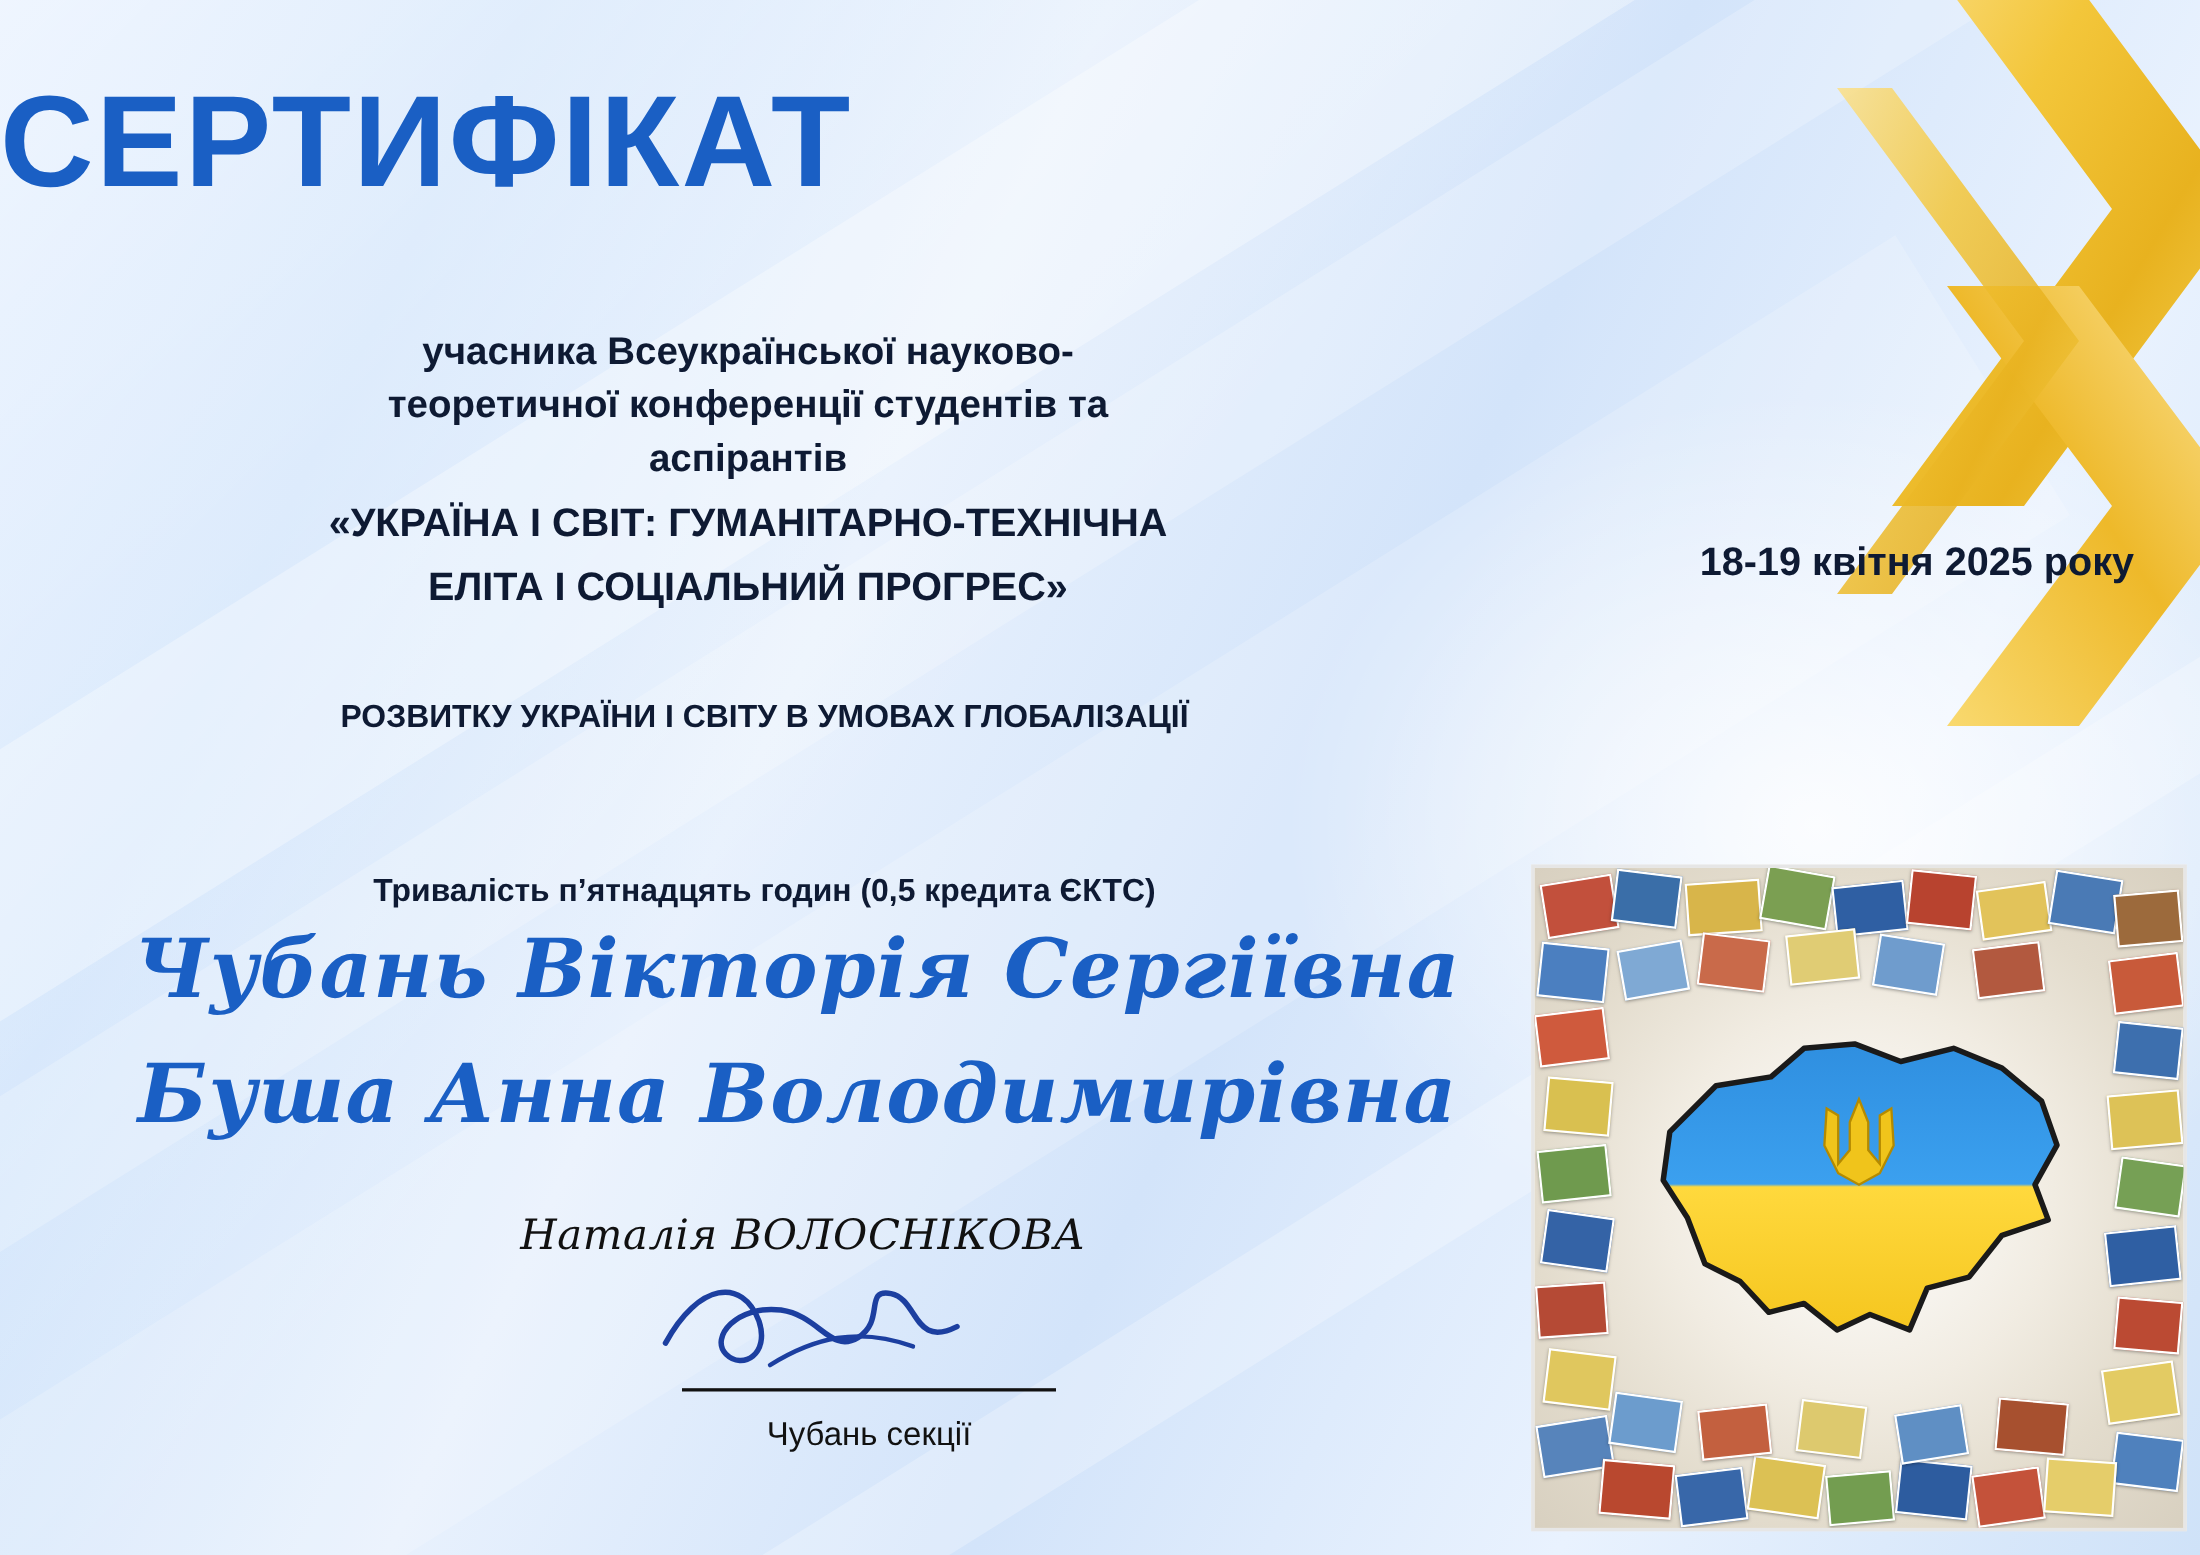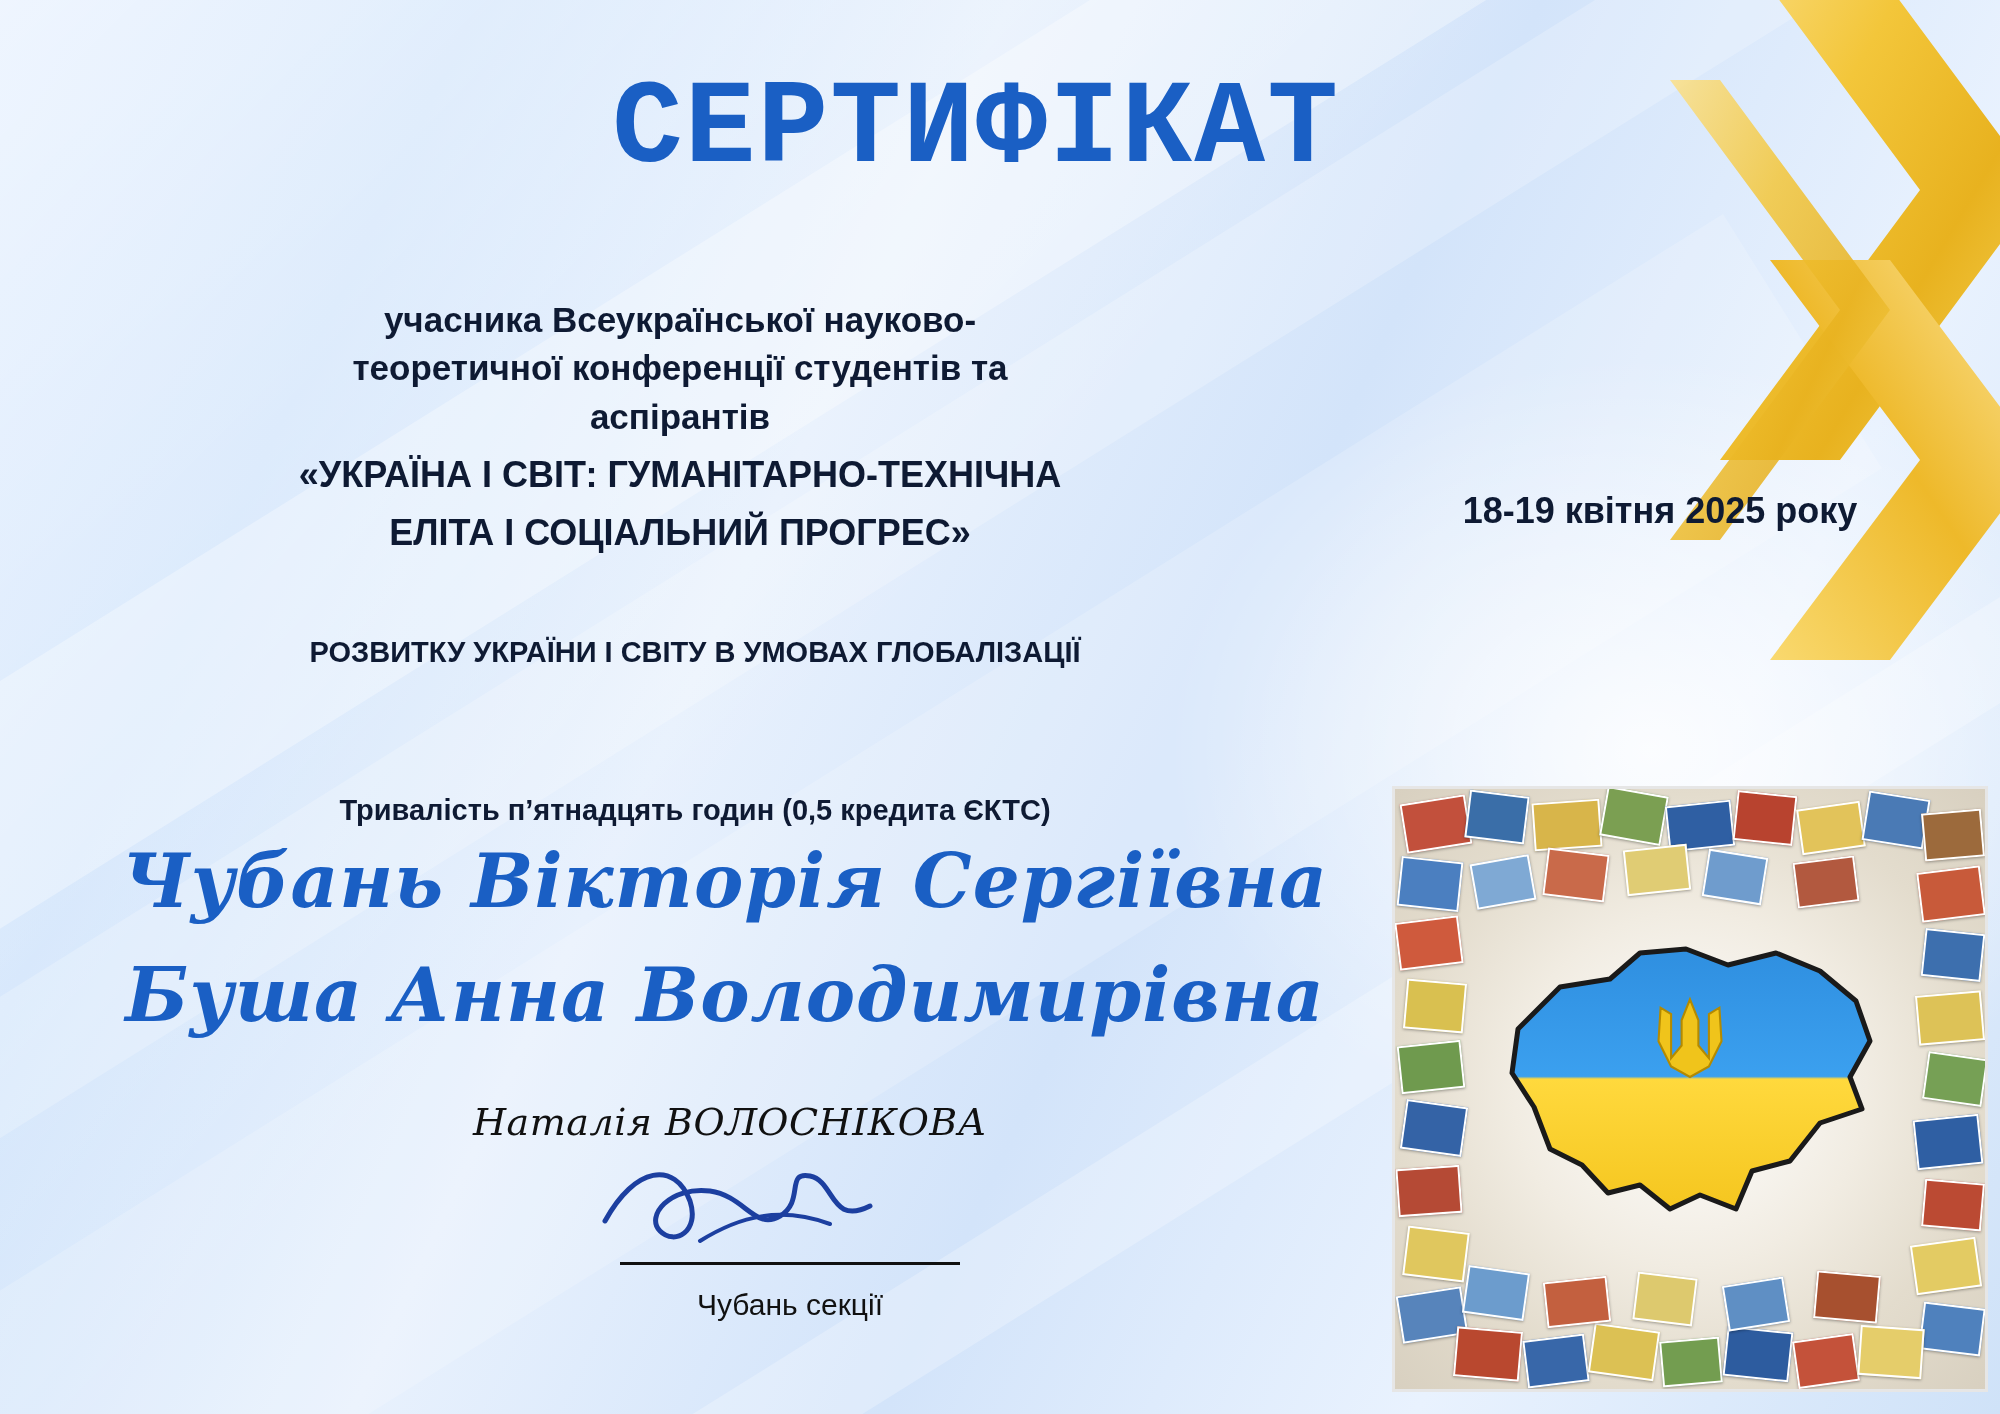--- a/index.html
+++ b/index.html
@@ -62,22 +62,22 @@
     top: 0;
     width: 1340px;
     height: 1414px;
   }
 
   .cert-title {
     position: absolute;
     top: 68px;
     left: 0;
     width: 1340px;
-    text-align: right;
-    font-family: Liberation Mono, monospace;
+    text-align: left;
+    font-family: Liberation Sans, sans-serif;
     font-weight: bold;
     font-size: 118px;
     letter-spacing: 2px;
     color: #1a5fc4;
     line-height: 1.05;
   }
 
   .subtitle-block {
     position: absolute;
     top: 296px;
@@ -120,21 +120,21 @@
     font-size: 29px;
     color: #0e1a33;
     margin-top: 24px;
   }
 
   .date-line {
     position: absolute;
     top: 490px;
     left: 1380px;
     width: 560px;
-    text-align: center;
+    text-align: right;
     font-weight: bold;
     font-size: 36px;
     color: #0e1a33;
   }
 
   .recipient {
     position: absolute;
     left: 100px;
     width: 1250px;
     text-align: center;

